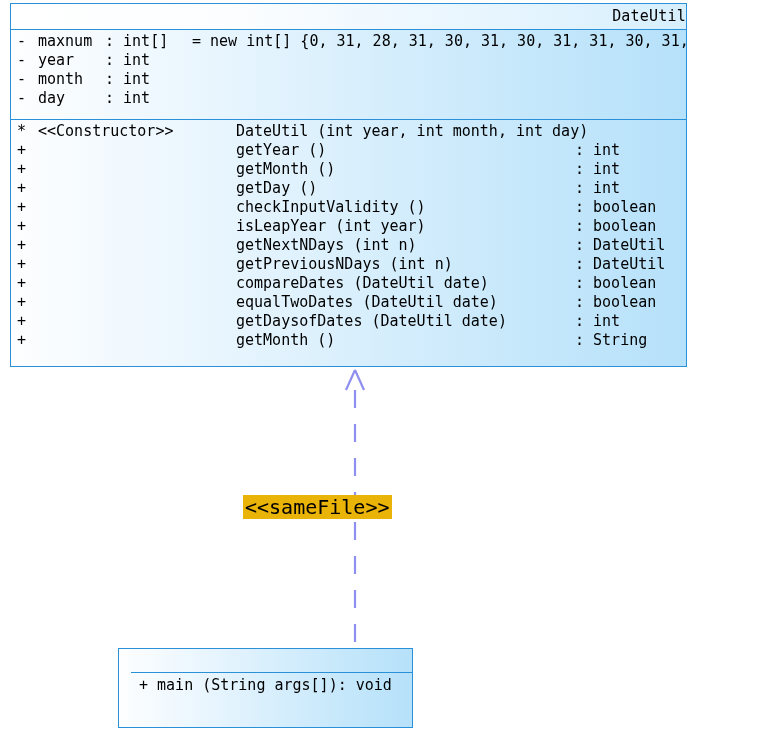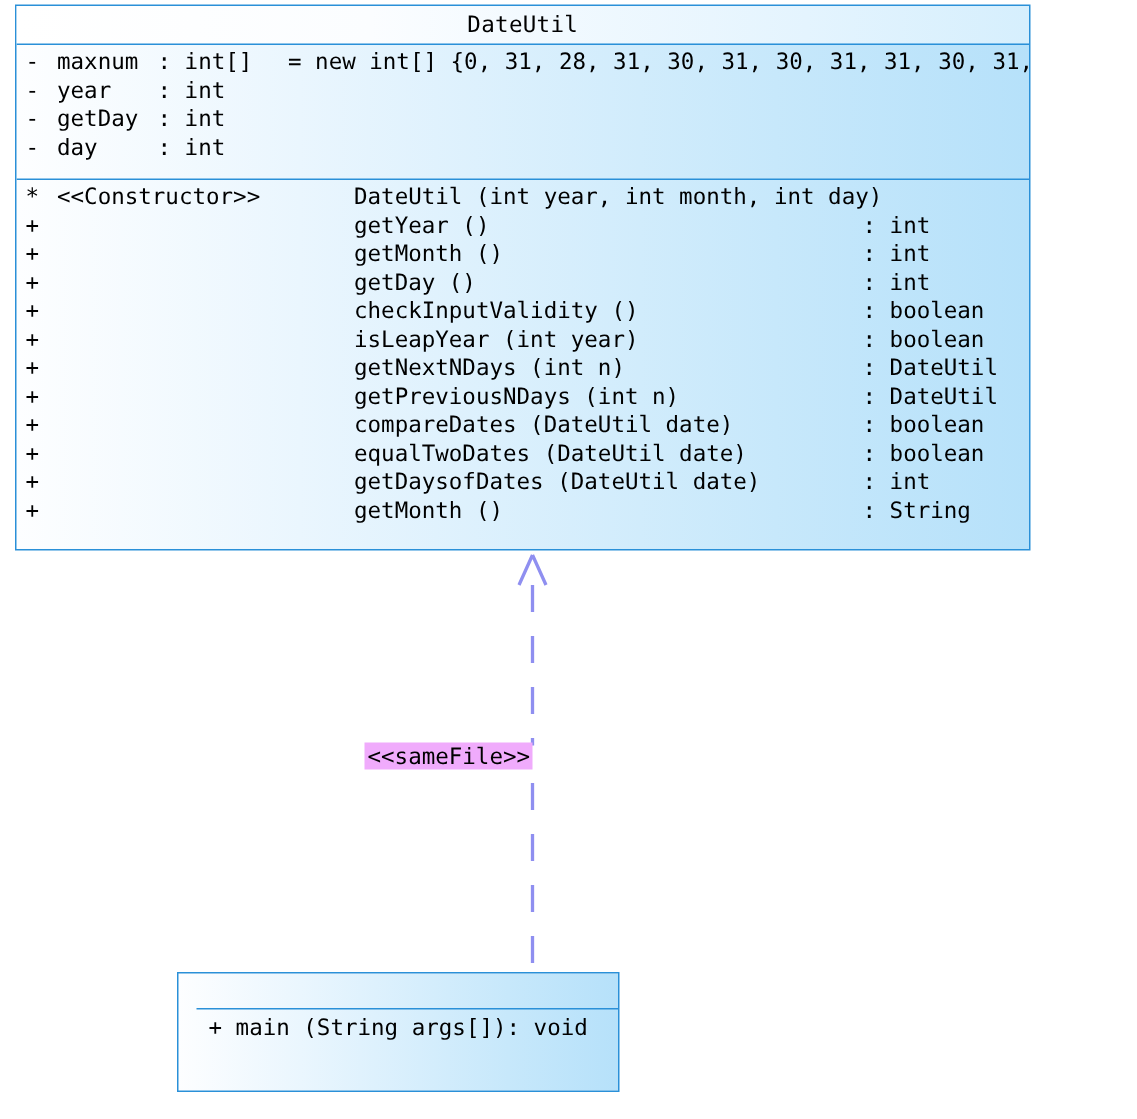--- a/index.html
+++ b/index.html
@@ -18,21 +18,21 @@
   
   .uml-class {
     position: absolute;
     box-sizing: border-box;
     border: 1px solid #2a90d8;
     background: linear-gradient(to right, #fdfeff 0%, #eaf6fe 28%, #c7e8fb 75%, #b6e1fa 100%);
     overflow: hidden;
   }
   .uml-title {
     box-sizing: border-box;
-    text-align: center;
+    text-align: right;
     border-bottom: 1px solid #2a90d8;
     background: linear-gradient(to right, #ffffff 0%, #fbfdff 35%, #e4f4fe 78%, #d6effd 100%);
     font-size: 15px;
     color: #000000;
     white-space: nowrap;
     letter-spacing: 0.2px;
   }
   .uml-compartment {
     box-sizing: border-box;
     position: relative;
@@ -140,24 +140,24 @@
     left: 0;
     top: 0;
     width: 758px;
     height: 746px;
     pointer-events: none;
   }
   #rel-label {
     position: absolute;
     left: 243px;
     top: 495px;
-    font-size: 15px;
-    color: #000000;
-    white-space: nowrap;
-    background: #f0abfc;
+    font-size: 20px;
+    color: #000000;
+    white-space: nowrap;
+    background: #eab308;
     padding: 0 2px;
   }
 </style>
 </head>
 <body>
 
 <div class="uml-class" id="dateutil-class">
   <div class="uml-title">DateUtil</div>
 
   <div class="uml-compartment" id="dateutil-attrs">
@@ -168,21 +168,21 @@
         <span class="attr-type">: int[]</span>
         <span class="attr-init">= new int[] {0, 31, 28, 31, 30, 31, 30, 31, 31, 30, 31, 30, 3</span>
       </div>
       <div class="row">
         <span class="vis">-</span>
         <span class="attr-name">year</span>
         <span class="attr-type">: int</span>
       </div>
       <div class="row">
         <span class="vis">-</span>
-        <span class="attr-name">getDay</span>
+        <span class="attr-name">month</span>
         <span class="attr-type">: int</span>
       </div>
       <div class="row">
         <span class="vis">-</span>
         <span class="attr-name">day</span>
         <span class="attr-type">: int</span>
       </div>
     </div>
   </div>
 

